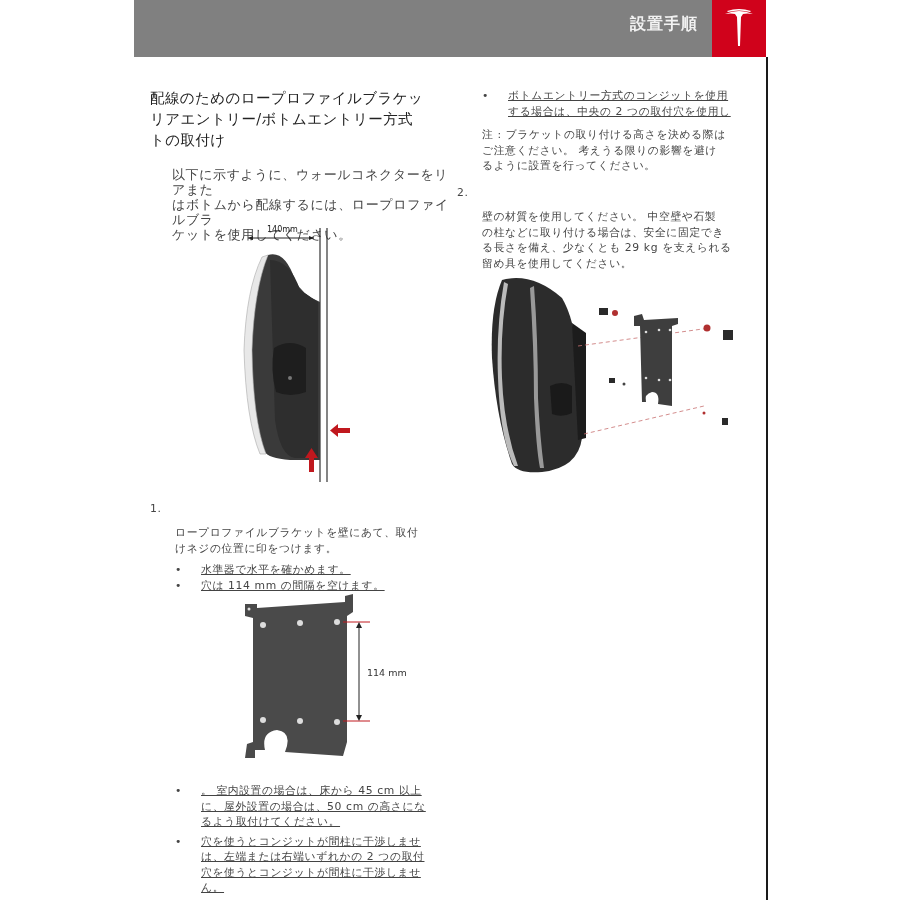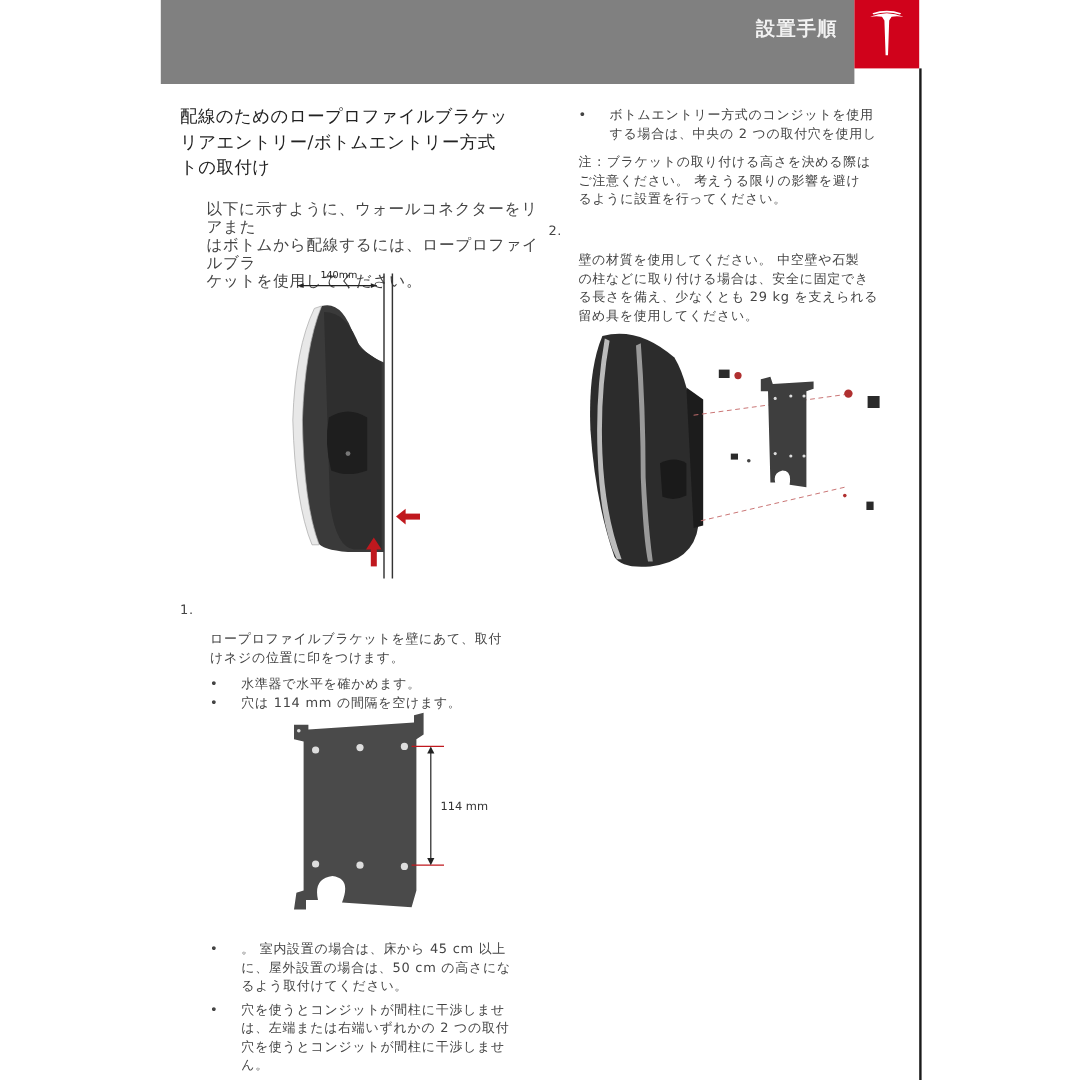--- a/index.html
+++ b/index.html
@@ -1,32 +1,32 @@
 <!DOCTYPE html>
 <html><head>
 <meta charset="utf-8">
 <style>
   html, body { margin:0; padding:0; background:#ffffff; }
   body { width:900px; height:900px; position:relative; overflow:hidden;
          font-family:"DejaVu Sans", "Liberation Sans", sans-serif; color:#333; }
-  .header { position:absolute; left:134px; top:0; width:578px; height:70px; background:#808080; }
+  .header { position:absolute; left:134px; top:0; width:578px; height:57px; background:#808080; }
   .header-title { position:absolute; right:14px; top:14px; color:#f2f2f2; font-size:16px; font-weight:bold; letter-spacing:1px; }
   .logo-block { position:absolute; left:712px; top:0; width:54px; height:57px; background:#d0021b; }
   .logo-block svg { position:absolute; left:11px; top:8px; }
   .rule-right { position:absolute; left:766px; top:57px; width:2px; height:843px; background:#1a1a1a; }
 
   .col-left { position:absolute; left:150px; top:88px; width:280px; }
 
   .section-title { font-family:"DejaVu Serif", "Liberation Serif", serif; font-size:14.5px; line-height:21px; color:#222; margin:0; letter-spacing:0.4px; }
   .intro { position:absolute; left:150px; top:167px; width:282px; font-size:13px; line-height:15px; color:#444; letter-spacing:0.6px;margin-left:22px; }
 
   .step { position:absolute; font-size:10.8px; line-height:15.5px; color:#444; letter-spacing:0.6px; }
   .step .num { position:absolute; left:0; top:0; }
   .step .body { margin-left:25px;margin-top:24px; }
-  .bullet { position:relative; padding-left:26px; }
+  .bullet { position:relative; padding-left:26px;text-decoration:underline; }
   .bullet::before { content:"•"; position:absolute; left:0; top:0; color:#444; }
 
   .diagram { position:absolute; }
   .dim-label { position:absolute; font-size:8px; color:#222; }
   .note { margin-top:8px; }
 </style>
 </head>
 <body>
 
 <div class="header">

